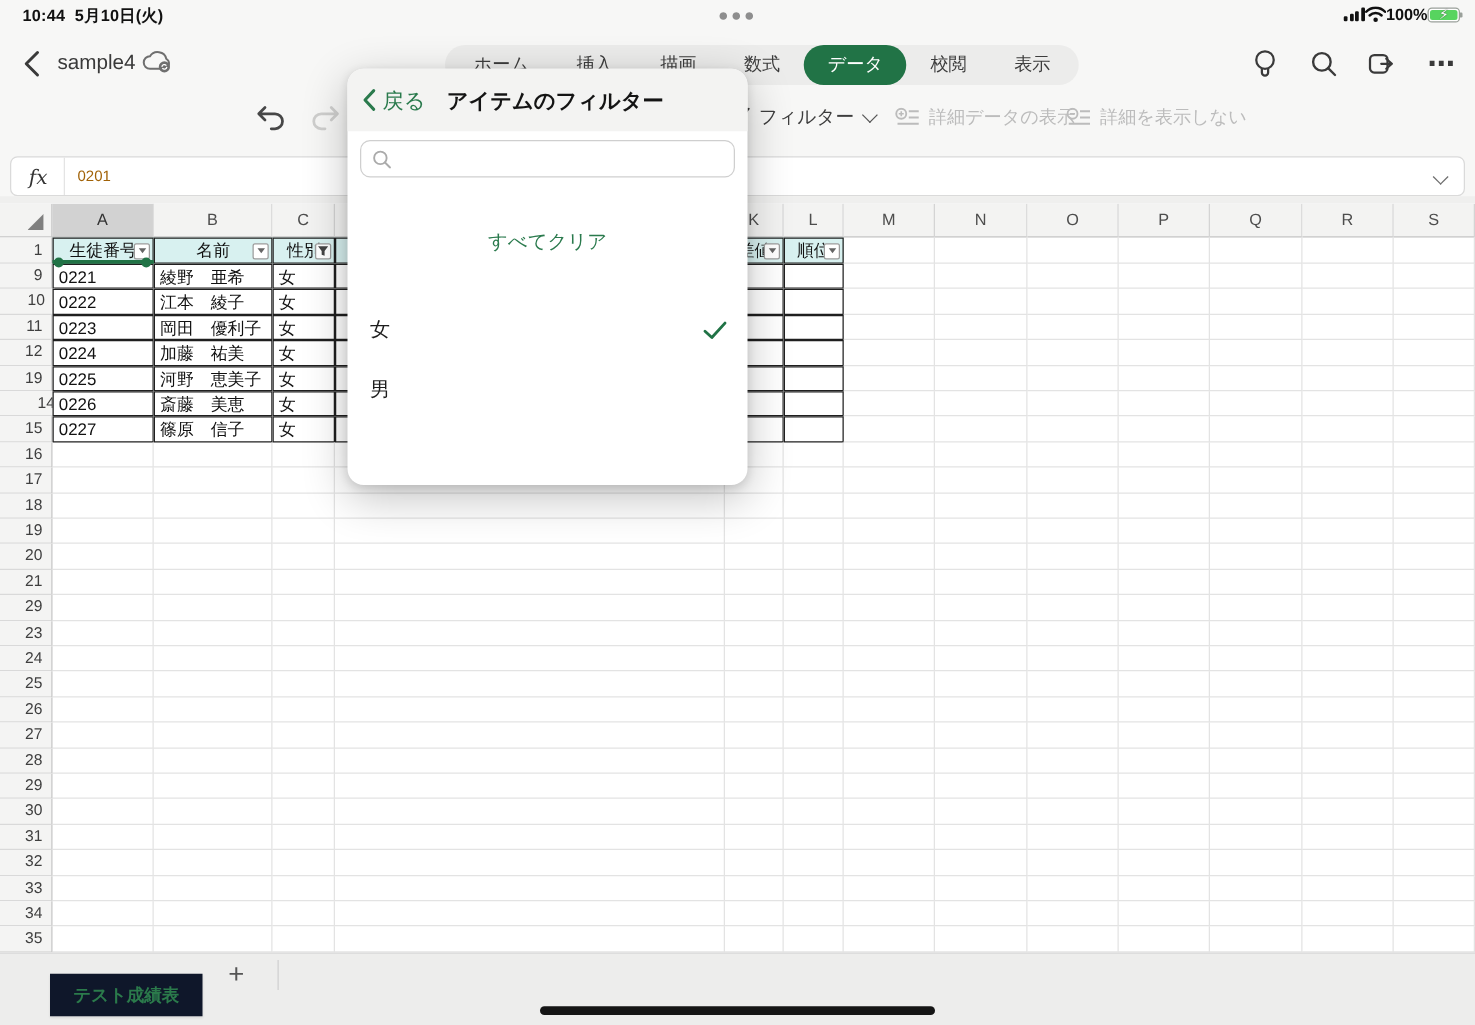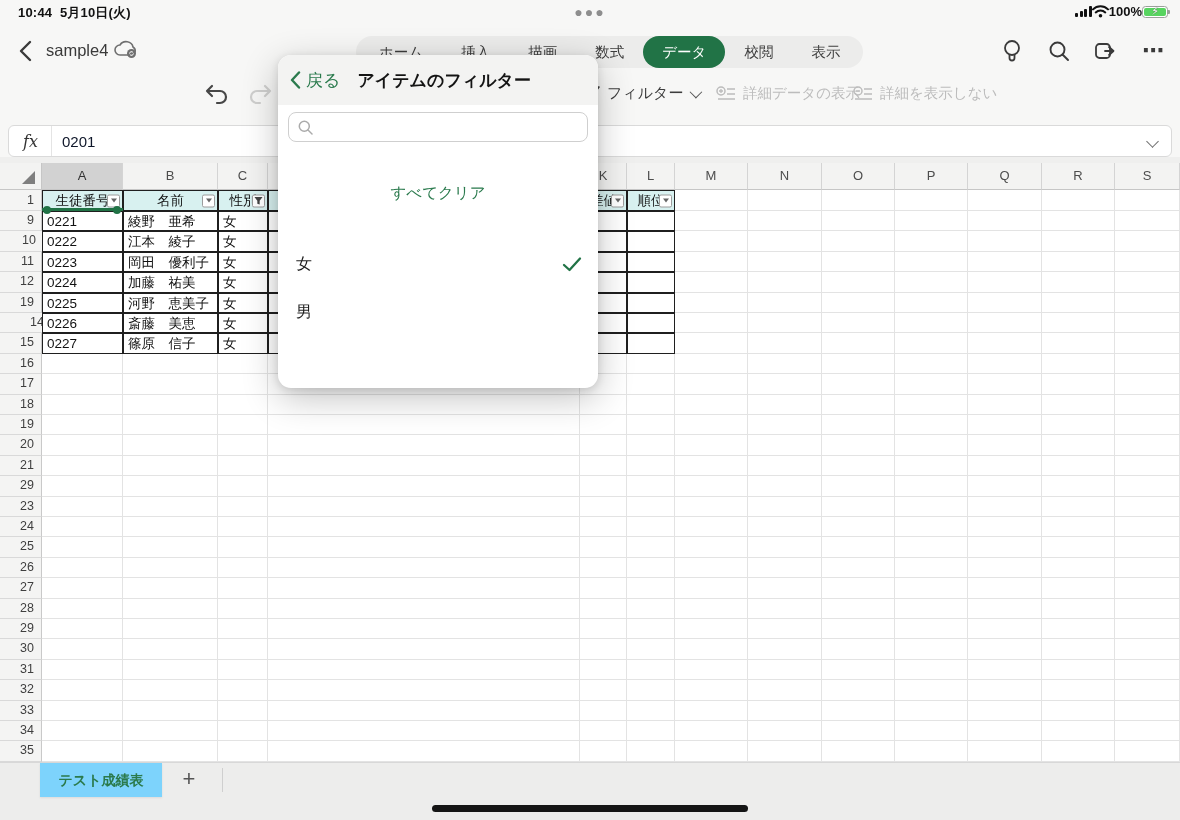--- a/index.html
+++ b/index.html
@@ -30,21 +30,21 @@
   .hdr-icons { position:absolute; right:14px; top:14px; display:flex; align-items:center; gap:21px; }
   .hicon { width:26px; height:26px; display:flex; align-items:center; justify-content:center; cursor:pointer; color:#3a3a3a; }
   .row2-icon { position:absolute; top:56px; width:28px; height:28px; }
   .filter-btn { position:absolute; left:584px; top:60px; display:flex; align-items:center; gap:7px; font-size:15px; color:#3d3d3d; cursor:pointer;text-align:right; }
   .detail-btn { position:absolute; top:60px; display:flex; align-items:center; gap:7px; font-size:14.5px; color:#bcbcbc; }
   .chev-dn { width:9px; height:9px; border-right:1.6px solid #555; border-bottom:1.6px solid #555; transform:rotate(45deg) translateY(-2px); }
 
   
   .fbar { position:absolute; left:8px; top:125px; width:1164px; height:32px; background:#fff; border:1px solid #dadada; border-radius:6px; display:flex; align-items:center; }
   .fx { font-family:"DejaVu Serif","Liberation Serif",serif; font-style:italic; font-size:16px; color:#333; padding:0 13px 0 14px; border-right:1px solid #e4e4e4; height:100%; display:flex; align-items:center; }
-  .fval { font-size:15px; color:#0f172a; padding-left:10px; }
+  .fval { font-size:12px; color:#a16207; padding-left:10px; }
   .fchev { position:absolute; right:14px; top:11px; width:9px; height:9px; border-right:1.7px solid #6d6d6d; border-bottom:1.7px solid #6d6d6d; transform:rotate(45deg); }
   .fgap { position:absolute; left:0; top:157px; width:1180px; height:6px; background:#efefee; }
 
   
   .grid { position:absolute; left:0; top:163px; width:1180px; height:599px; background:#fff; overflow:hidden; }
   .colhdr { position:absolute; top:0; height:27px; background:#f3f3f2; border-right:1px solid #d4d4d4; border-bottom:1px solid #c6c6c6; font-size:13px; color:#4d4d4d; text-align:center; line-height:26px; cursor:pointer; }
   .colhdr.sel { background:#d2d2d2; color:#333; }
   .corner { position:absolute; left:0; top:0; width:42px; height:27px; background:#f3f3f2; border-right:1px solid #c6c6c6; border-bottom:1px solid #c6c6c6; cursor:pointer; }
   .corner .tri { position:absolute; right:6px; bottom:5px; width:13px; height:13px; background:#7f7f7f; clip-path:polygon(100% 0,100% 100%,0 100%); }
   .rowhdr { position:absolute; left:0; width:42px; background:#f4f4f3; border-right:1px solid #c9c9c9; border-bottom:1px solid #d9d9d9; font-size:12.5px; color:#3f3f3f; text-align:right; padding-right:7px; cursor:pointer; }
@@ -65,21 +65,21 @@
   .pop-search { position:absolute; left:10px; top:57px; width:300px; height:30px; border:1px solid #cfcfcf; border-radius:8px; display:flex; align-items:center; padding:0 9px; gap:7px; background:#fff; }
   .pop-search input { border:none; outline:none; font-size:15px; color:#333; width:100%; font-family:inherit; background:transparent; }
   .pop-search input::placeholder { color:#b8b8b8; }
   .pop-clear { position:absolute; left:0; width:320px; top:128px; text-align:center; font-size:15.5px; color:#2a7a4d; cursor:pointer; }
   .pop-items { position:absolute; left:0; top:185px; width:320px; }
   .pop-item { height:48px; display:flex; align-items:center; padding:0 16px 0 18px; font-size:16px; color:#1d1d1d; cursor:pointer; }
   .pop-item .lbl { flex:1; }
 
   
   .sheetbar { position:absolute; left:0; top:762px; width:1180px; height:58px; background:#ededec; border-top:1px solid #d8d8d8; }
-  .sheet-tab { position:absolute; left:40px; top:0; width:122px; height:34px; background:#7dd3fc; text-align:center; line-height:34px; font-size:14px; font-weight:bold; color:#2b7a4b; cursor:pointer; box-shadow:0 1px 2px rgba(0,0,0,.08); }
+  .sheet-tab { position:absolute; left:40px; top:16px; width:122px; height:34px; background:#0f172a; text-align:center; line-height:34px; font-size:14px; font-weight:bold; color:#2b7a4b; cursor:pointer; box-shadow:0 1px 2px rgba(0,0,0,.08); }
   .add-tab { position:absolute; left:172px; top:0; width:34px; height:34px; text-align:center; line-height:32px; font-size:22px; color:#555; cursor:pointer; font-weight:300; }
   .tab-div { position:absolute; left:222px; top:5px; width:1px; height:24px; background:#cfcfcf; }
   .home-ind { position:absolute; left:432px; top:805px; width:316px; height:7px; border-radius:4px; background:#151515; cursor:grab; }
 
   svg { display:block; }
 </style>
 </head>
 <body>
 
 <div class="statusbar">

